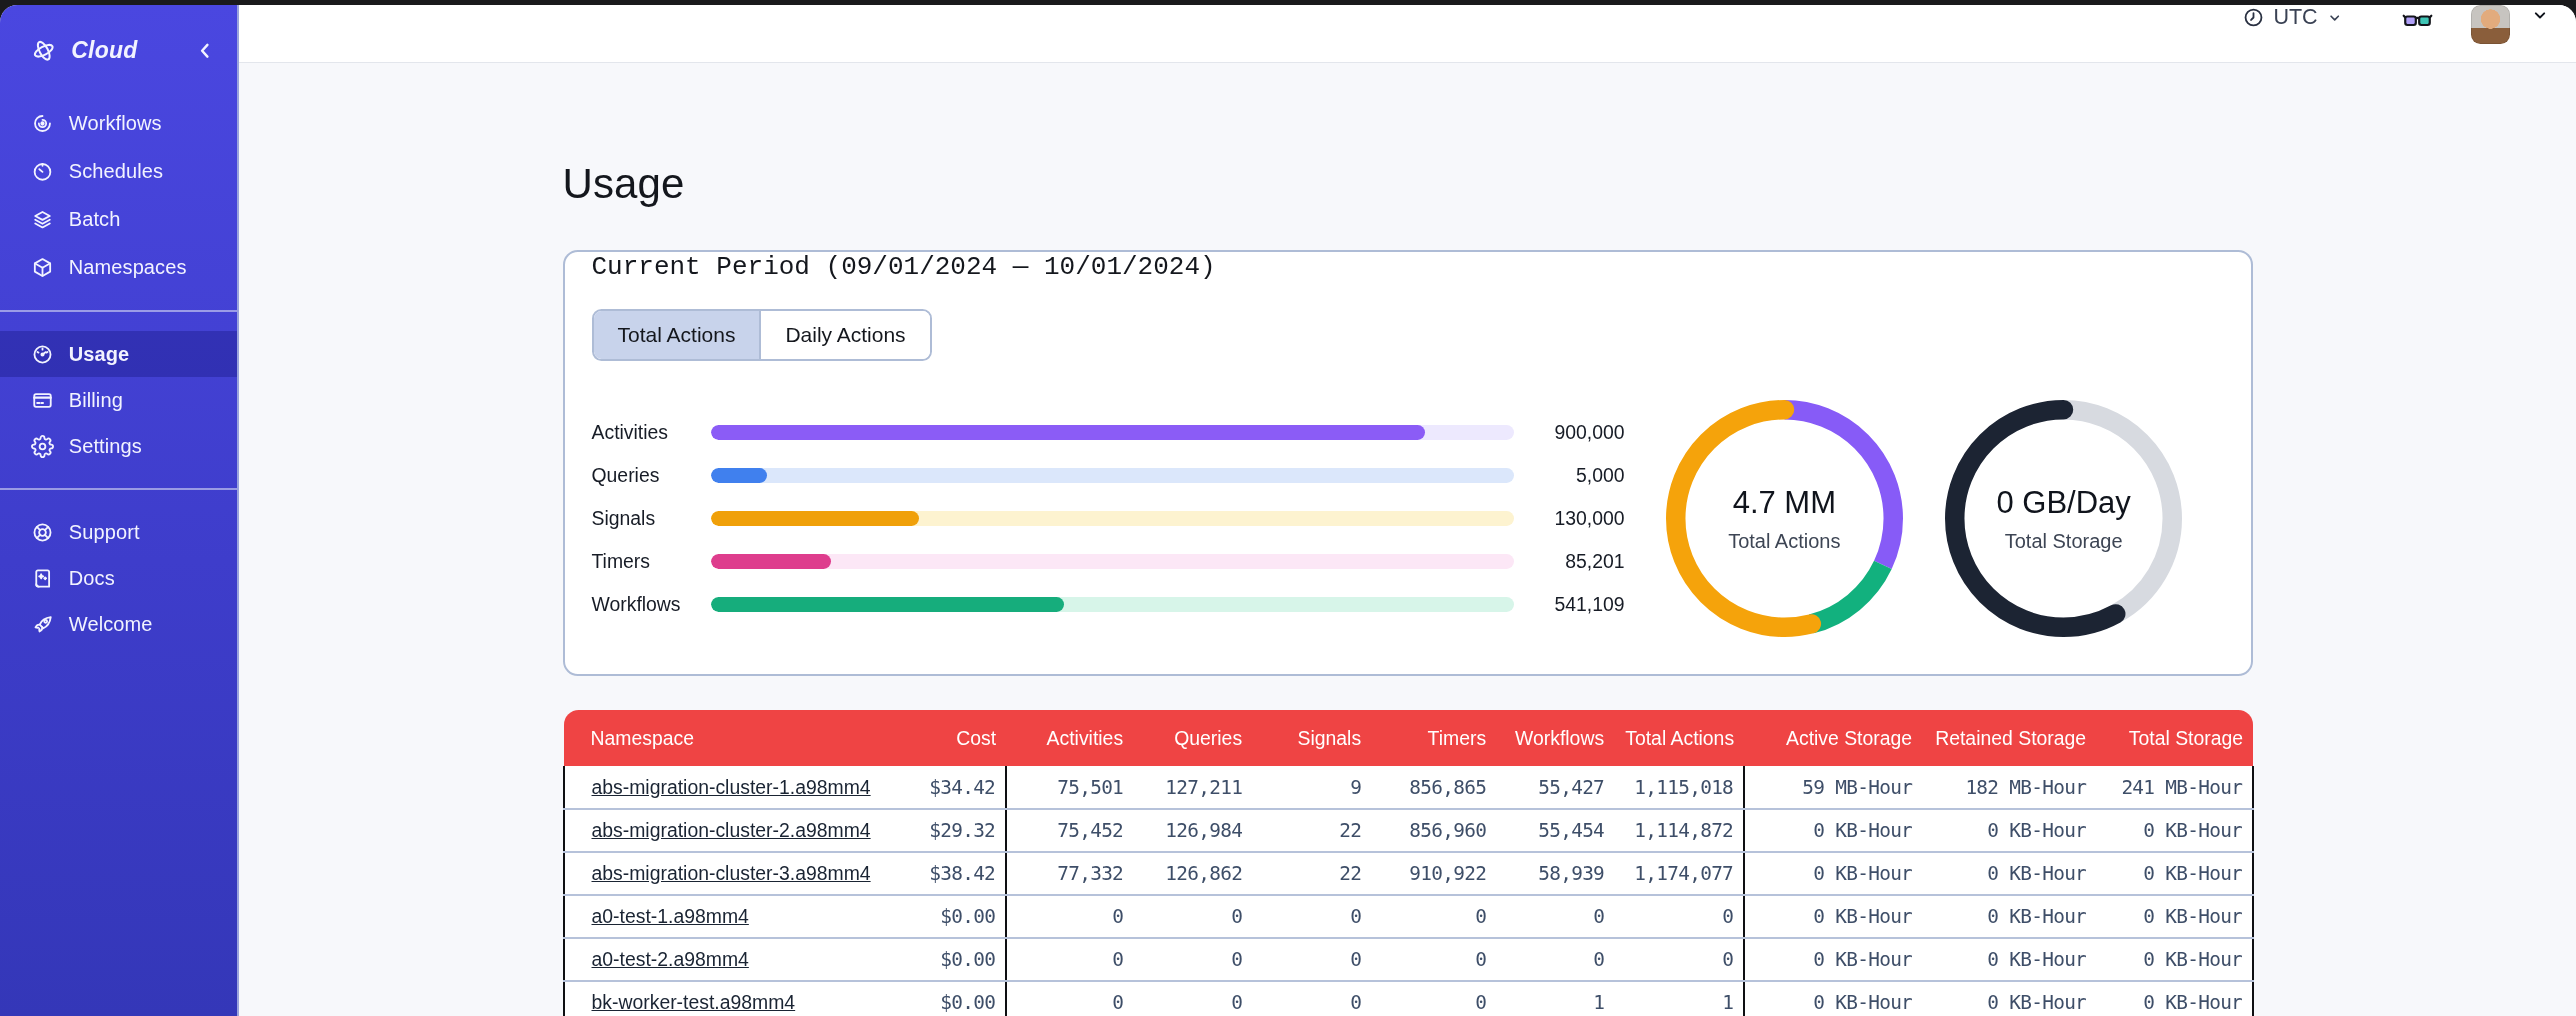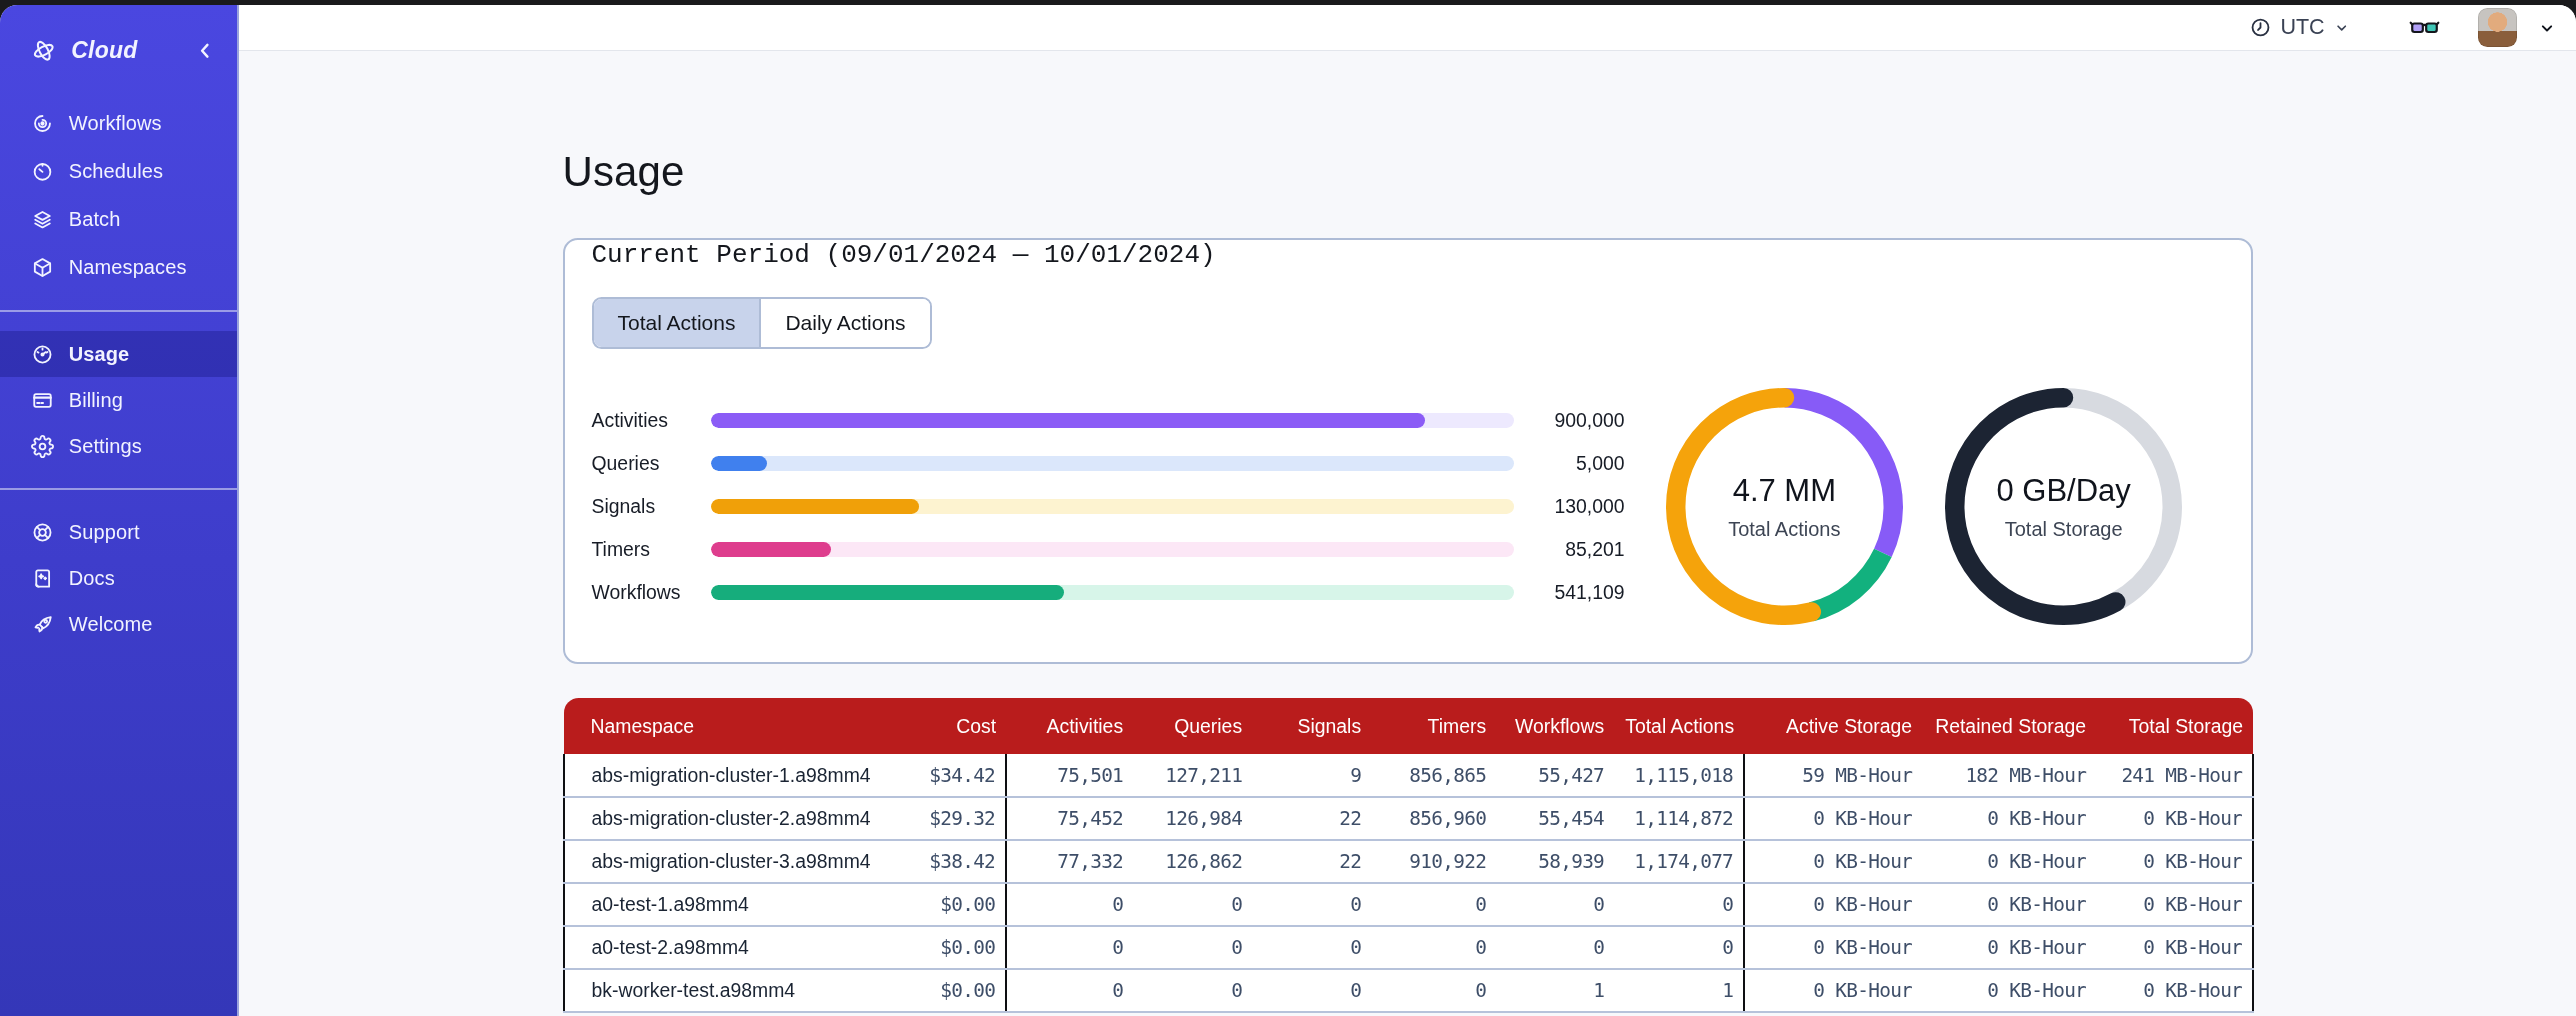--- a/index.html
+++ b/index.html
@@ -22,22 +22,22 @@
   .nav-item .ico { width:23px; height:23px; flex:0 0 23px; }
   .nav-label { font-size:20px; margin-left:14.8px; font-weight:400; letter-spacing:0.1px; }
   .nav-item.active { background:rgba(15,14,116,0.32); }
   .nav-item.active .nav-label { font-weight:700; }
   .nav-divider { height:2px; background:rgba(228,231,245,0.55); margin:19px 0; }
   .sec2 .nav-item, .sec3 .nav-item { height:46px; }
   .ico svg { width:100%; height:100%; display:block; }
 
   
   .main { flex:1; display:flex; flex-direction:column; min-width:0; }
-  .topbar { height:46px; background:#FFFFFF; border-bottom:1.3px solid #E3E6EC;
-            display:flex; align-items:center; justify-content:flex-end; padding-right:19px; }
+  .topbar { height:58px; background:#FFFFFF; border-bottom:1.3px solid #E3E6EC;
+            display:flex; align-items:flex-start; justify-content:flex-end; padding-right:26px; }
   .tz-chip { display:flex; align-items:center; gap:8px; color:#3A4254; cursor:pointer; }
   .tz-chip .ico { width:23px; height:23px; color:#2A3142; }
   .tz-label { font-size:21.5px; font-weight:500; color:#3A4254; }
   .tz-chip .chev { width:17.4px; height:17.4px; color:#3A4254; }
   .glasses { width:31px; height:31px; margin-left:59px; cursor:pointer; }
   .avatar { width:39px; height:39px; border-radius:9.4px; margin-left:38px; cursor:pointer;
             background:
               radial-gradient(circle at 50% 36%, #e2ab7d 0 30%, rgba(0,0,0,0) 31%),
               linear-gradient(180deg,#c7c4c0 0 60%, #8a5e3b 60%);
             box-shadow:inset 0 0 0 0.7px rgba(0,0,0,.15); }
@@ -75,33 +75,33 @@
   .donuts { flex:1; display:flex; justify-content:space-evenly; align-items:center; }
   .donut { position:relative; width:239px; height:239px; }
   .donut svg { width:100%; height:100%; transform:rotate(-90deg); }
   .donut-center { position:absolute; inset:0; display:flex; flex-direction:column;
                   align-items:center; justify-content:center; text-align:center; }
   .donut-value { font-size:31px; font-weight:500; color:#10141C; }
   .donut-label { font-size:20px; color:#3D4554; margin-top:9.4px; }
 
   
   .usage-table { margin-top:34px; width:1690px; border-collapse:collapse; table-layout:fixed; }
-  .usage-table thead th { background:#b91c1c; color:#FFFFFF; font-size:19.4px; font-weight:500;
+  .usage-table thead th { background:#ef4444; color:#FFFFFF; font-size:19.4px; font-weight:500;
                           height:56px; padding:0 9.4px 0 0; text-align:right; white-space:nowrap; }
   .usage-table thead th:first-child { text-align:left; padding-left:27px; border-top-left-radius:14.8px; }
   .usage-table thead th:last-child { border-top-right-radius:14.8px; }
   .usage-table tbody td { background:#fff; height:43px; font-size:19.4px; color:#3E4E68;
                           text-align:right; padding:0 9.4px 0 0; white-space:nowrap;
                           border-bottom:2px solid #B6C2DA;
                           font-family:"DejaVu Sans Mono", monospace; letter-spacing:-0.7px; }
   .usage-table tbody td:first-child { text-align:left; padding-left:27px; border-left:2px solid #0E0F12;
                           font-family:"Liberation Sans", sans-serif; letter-spacing:0; }
   .usage-table tbody td:last-child { border-right:2px solid #0E0F12; }
   .usage-table tbody td.div-left { border-left:2px solid #0E0F12; }
-  .ns-link { color:#1A2433; cursor:pointer; }
+  .ns-link { color:#1A2433; text-decoration:underline; cursor:pointer; }
 
   .col-namespace{width:303px}.col-cost{width:139px}.col-activities{width:127px}
   .col-queries{width:119px}.col-signals{width:119px}.col-timers{width:125px}
   .col-workflows{width:118px}.col-total_actions{width:130px}.col-active_storage{width:178px}
   .col-retained_storage{width:174px}.col-total_storage{width:157px}
 </style>
 </head>
 <body>
 
 <div class="window">

